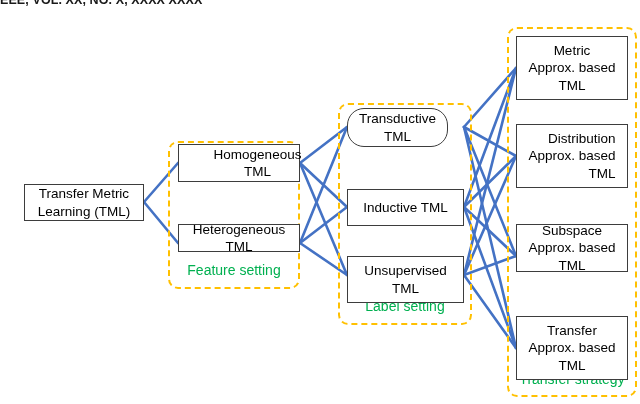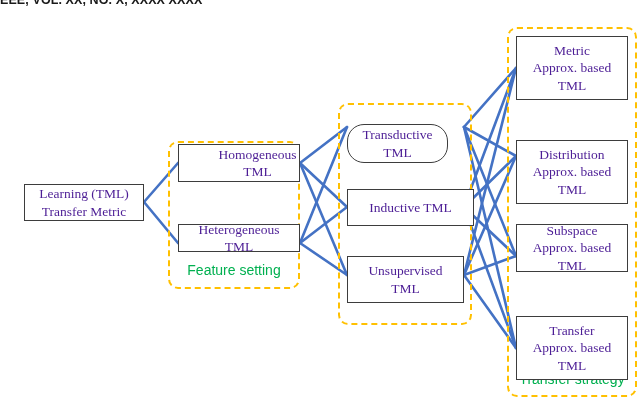--- a/index.html
+++ b/index.html
@@ -60,24 +60,24 @@
   
   .node {
     position: absolute;
     box-sizing: border-box;
     border: 1.6px solid #3d3d3d;
     background: #ffffff;
     display: flex;
     align-items: center;
     justify-content: center;
     text-align: center;
-    color: #4c1d95;
+    color: #000000;
     font-size: 13.5px;
     line-height: 1.27;
-    font-family: Liberation Serif, serif;
+    font-family: Liberation Sans, sans-serif;
     padding: 0 3px;
   }
   .node span { display: block; }
 </style>
 </head>
 <body>
 
 <div id="page">
 
   <div id="journal-header">EEE, VOL. XX, NO. X, XXXX XXXX</div>
@@ -111,74 +111,75 @@
       <line x1="464" y1="275" x2="516" y2="256"></line>
       <line x1="464" y1="275" x2="516" y2="348"></line>
 
     </g>
   </svg>
 
   <div class="group-box" style="left:168px; top:141px; width:132px; height:148px;"></div>
   <div class="group-label" style="left:168px; top:262px; width:132px;">Feature setting</div>
 
   <div class="group-box" style="left:338px; top:103px; width:134px; height:222px;"></div>
+  <div class="group-label" style="left:338px; top:298px; width:134px;">Label setting</div>
 
   <div class="group-box" style="left:507px; top:27px; width:130px; height:370px;"></div>
   <div class="group-label" style="left:503px; top:371px; width:138px;">Transfer strategy</div>
 
   <div class="node" style="left:24px; top:184px; width:120px; height:37px;">
     <div>
+      <span>Transfer Metric</span>
       <span>Learning (TML)</span>
-      <span>Transfer Metric</span>
     </div>
   </div>
 
   <div class="node" style="left:178px; top:144px; width:122px; height:38px;padding-left:40px;">
     <div>
       <span>Homogeneous</span>
       <span>TML</span>
     </div>
   </div>
 
   <div class="node" style="left:178px; top:224px; width:122px; height:28px;">
     <div>
       <span>Heterogeneous</span>
       <span>TML</span>
     </div>
   </div>
 
-  <div class="node" style="left:347px; top:124px; width:101px; height:39px;border-radius:17px;">
+  <div class="node" style="left:347px; top:108px; width:101px; height:39px;border-radius:17px;">
     <div>
       <span>Transductive</span>
       <span>TML</span>
     </div>
   </div>
 
-  <div class="node" style="left:347px; top:189px; width:127px; height:37px;">
+  <div class="node" style="left:347px; top:189px; width:117px; height:37px;">
     <div>
       <span>Inductive TML</span>
     </div>
   </div>
 
   <div class="node" style="left:347px; top:256px; width:117px; height:47px;">
     <div>
       <span>Unsupervised</span>
       <span>TML</span>
     </div>
   </div>
 
   <div class="node" style="left:516px; top:36px; width:112px; height:64px;">
     <div>
       <span>Metric</span>
       <span>Approx. based</span>
       <span>TML</span>
     </div>
   </div>
 
-  <div class="node" style="left:516px; top:140px; width:112px; height:64px;">
+  <div class="node" style="left:516px; top:124px; width:112px; height:64px;text-align:right;">
     <div>
       <span>Distribution</span>
       <span>Approx. based</span>
       <span>TML</span>
     </div>
   </div>
 
   <div class="node" style="left:516px; top:224px; width:112px; height:48px;">
     <div>
       <span>Subspace</span>

